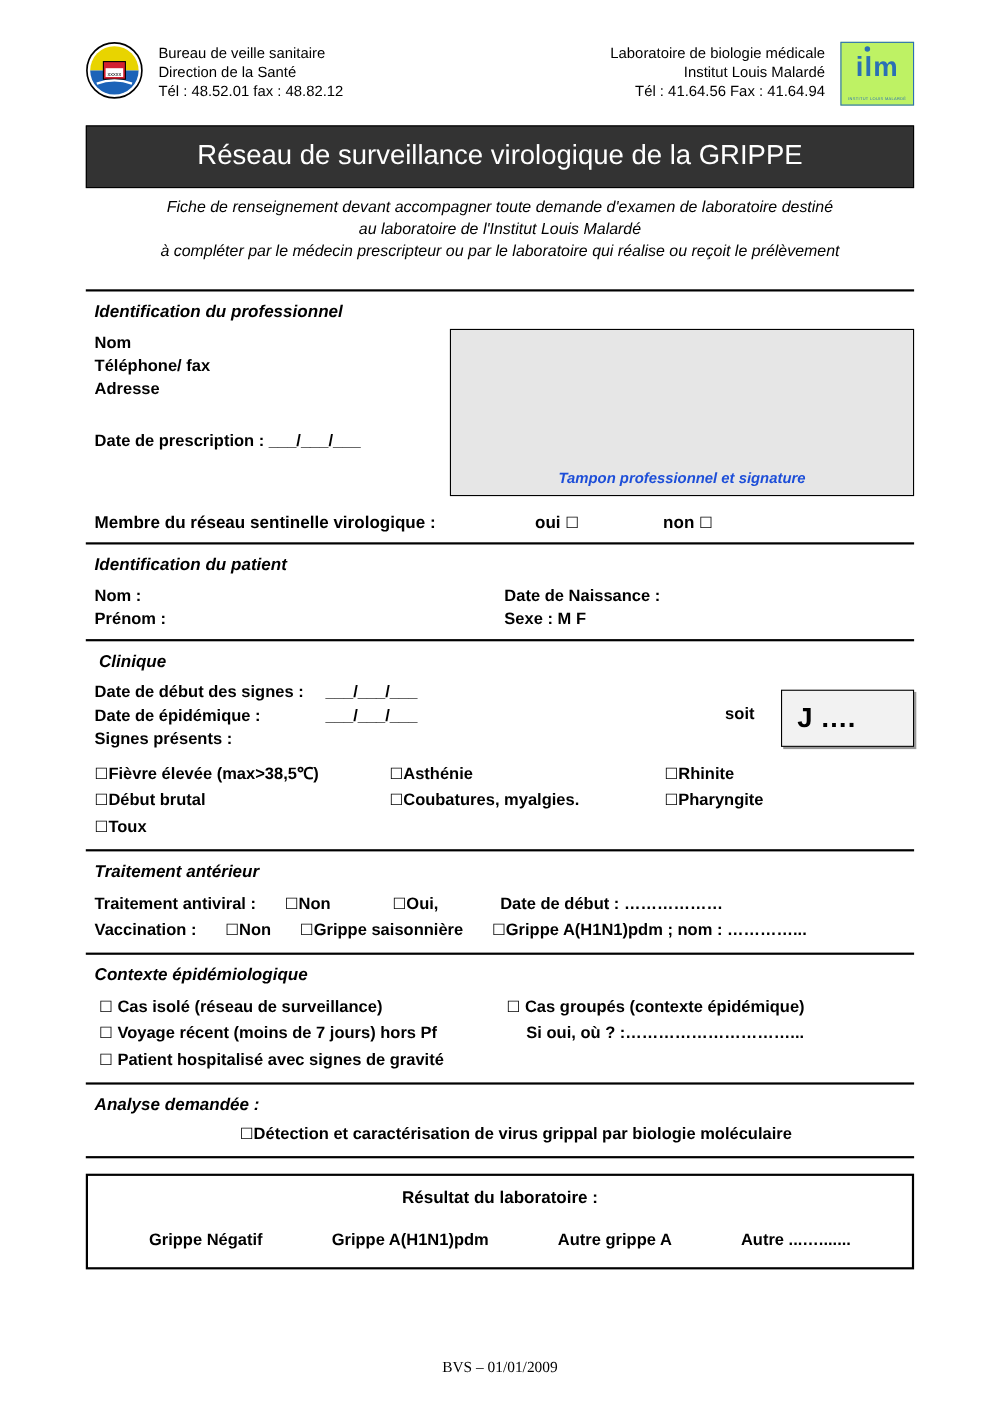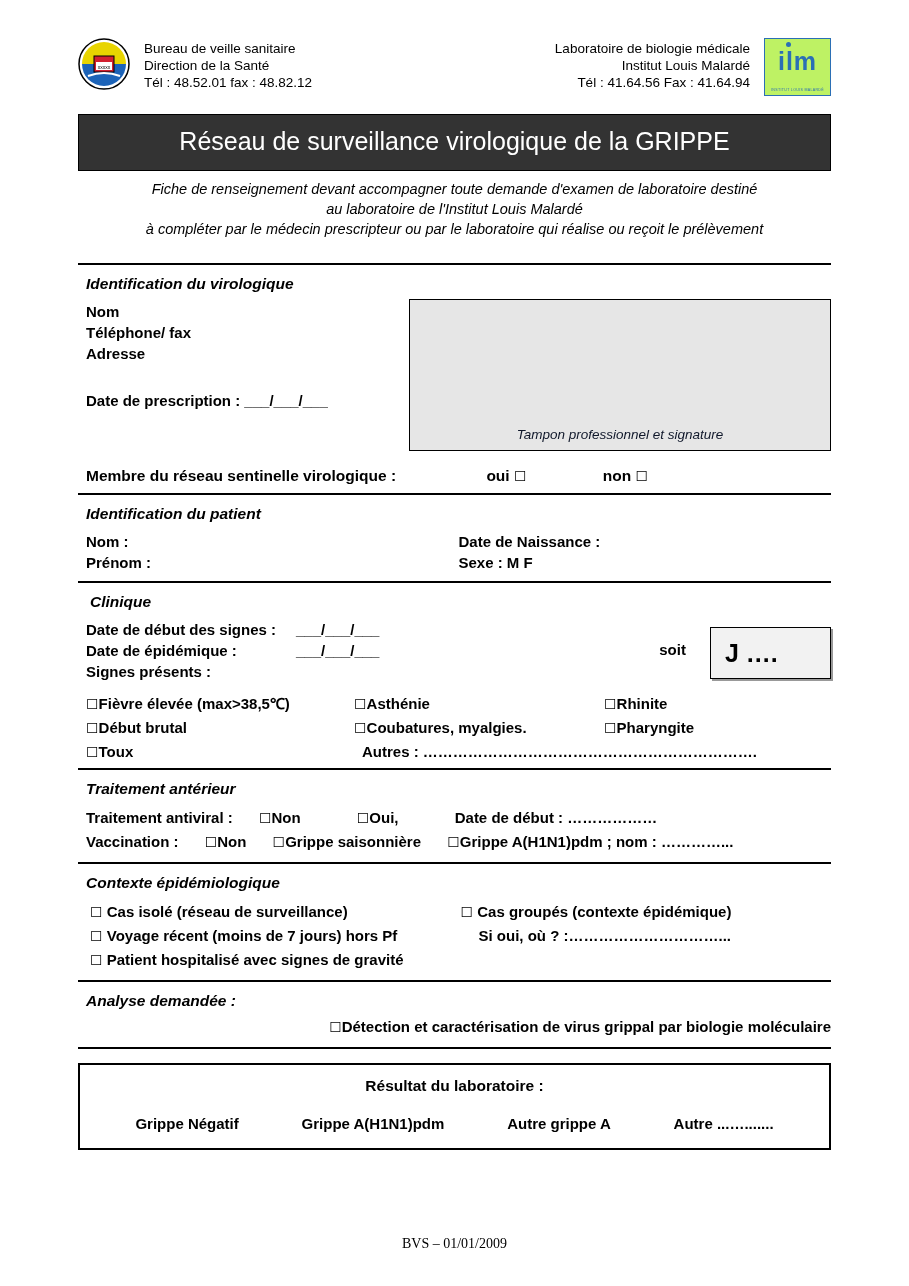--- a/index.html
+++ b/index.html
@@ -156,23 +156,23 @@
     background: #e6e6e6;
     position: relative;
     margin-top: -2px;
   }
   .stamp-text {
     position: absolute;
     bottom: 8px;
     left: 0; right: 0;
     text-align: center;
     font-style: italic;
-    font-weight: normal;
+    font-weight: bold;
     font-size: 13.5px;
-    color: #0f172a;
+    color: #1d4ed8;
   }
   .presc-date { margin-top: 26px; }
   .membre-line {
     margin-top: 16px;
     padding-left: 8px;
     font-weight: bold;
     font-size: 15.5px;
   }
   .membre-line .opt1 { display: inline-block; margin-left: 86px; }
   .membre-line .opt2 { display: inline-block; margin-left: 72px; }
@@ -230,21 +230,21 @@
 
   
   .ctx-row { display: flex; padding-left: 12px; font-size: 15px; font-weight: bold; line-height: 23px; }
   .ctx-col1 { width: 380px; }
   .ctx-col2 { width: 380px; }
 
   
   .analyse-item {
     font-size: 15px;
     font-weight: bold;
-    text-align: right;
+    text-align: left;
     padding-left: 140px;
     margin-top: 6px;
     margin-bottom: 4px;
   }
 
   
   .result-box {
     margin: 14px 78px 0 78px;
     border: 2px solid #000;
     padding: 12px 0 16px 0;
@@ -314,21 +314,21 @@
 
   <div class="title-bar">Réseau de surveillance virologique de la GRIPPE</div>
 
   <div class="subtitle">
     <div>Fiche de renseignement devant accompagner toute demande d'examen de laboratoire destiné</div>
     <div>au laboratoire de l'Institut Louis Malardé</div>
     <div>à compléter par le médecin prescripteur ou par le laboratoire qui réalise ou reçoit le prélèvement</div>
   </div>
 
   <div class="section">
-    <div class="section-title st-indent-1">Identification du virologique</div>
+    <div class="section-title st-indent-1">Identification du professionnel</div>
     <div class="presc-wrap">
       <div class="presc-left">
         <div class="body-line">Nom</div>
         <div class="body-line">Téléphone/ fax</div>
         <div class="body-line">Adresse</div>
         <div class="body-line presc-date">Date de prescription :  ___/___/___</div>
       </div>
       <div class="stamp-box">
         <div class="stamp-text">Tampon professionnel et signature</div>
       </div>
@@ -380,21 +380,20 @@
       </div>
       <div class="signs-col sc2">
         <div><span class="cb">☐</span><span>Asthénie</span></div>
         <div><span class="cb">☐</span><span>Coubatures, myalgies.</span></div>
       </div>
       <div class="signs-col sc3">
         <div><span class="cb">☐</span><span>Rhinite</span></div>
         <div><span class="cb">☐</span><span>Pharyngite</span></div>
       </div>
     </div>
-    <div class="autres-line">Autres : ………………………………………………………….</div>
   </div>
 
   <div class="section">
     <div class="section-title st-indent-1">Traitement antérieur</div>
     <div class="trt-line">
       <span>Traitement antiviral :</span>
       <span class="c2"><span class="cb">☐</span><span>Non</span></span>
       <span class="c3"><span class="cb">☐</span><span>Oui,</span></span>
       <span class="c3">Date de début : ………………</span>
     </div>

